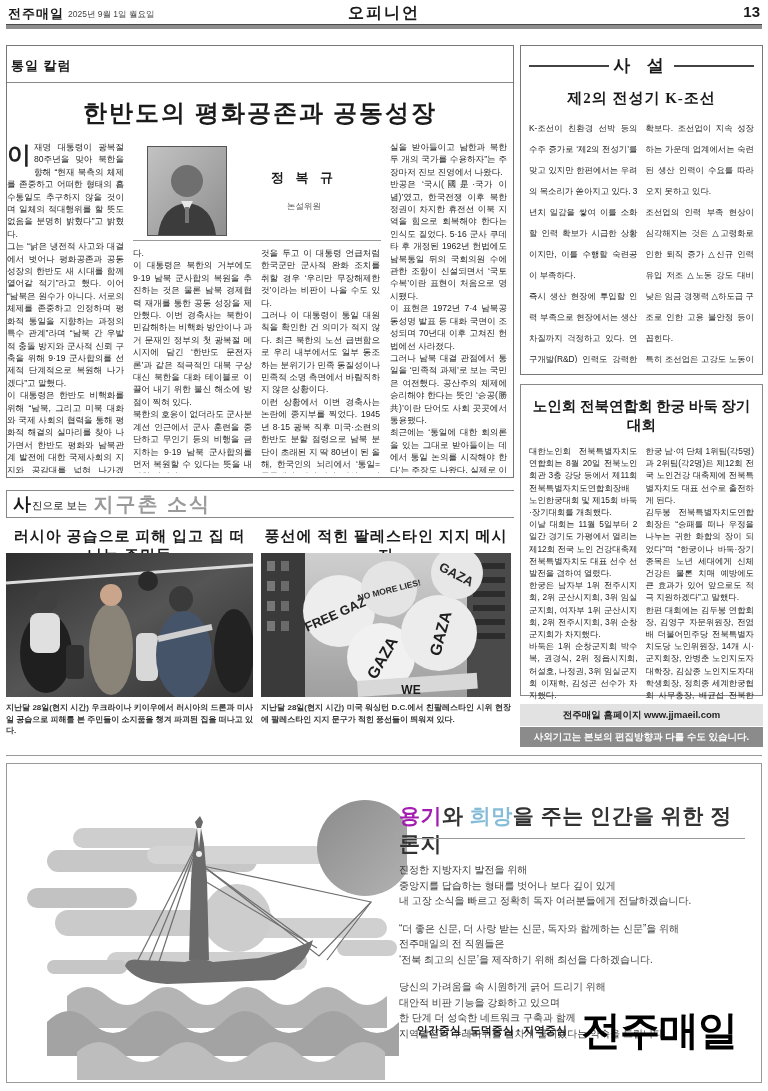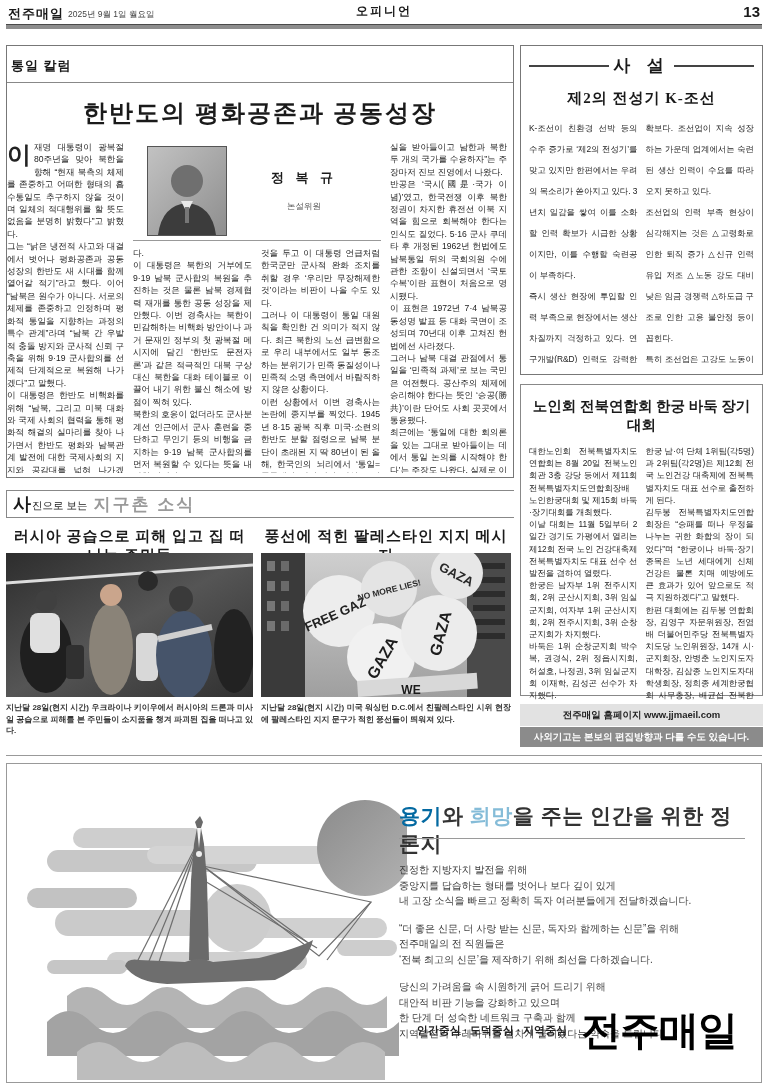--- a/index.html
+++ b/index.html
@@ -4,21 +4,21 @@
 <style>
   * { margin:0; padding:0; box-sizing:border-box; }
   html,body { background:#f2f2f2; }
   body { font-family:"Liberation Sans","DejaVu Sans",sans-serif; color:#1a1a1a; }
   .page { position:relative; width:768px; height:1091px; background:#ffffff; margin:0 auto; overflow:hidden; }
 
   
   .masthead { position:absolute; left:6px; right:6px; top:3px; height:20px; }
   .paper-name { position:absolute; left:2px; top:2px; font-size:13px; font-weight:bold; letter-spacing:1px; }
   .issue-date { position:absolute; left:62px; top:6px; font-size:8.5px; color:#444; }
-  .section-name { position:absolute; left:0; right:0; top:0; text-align:center; font-size:12px; font-weight:bold; letter-spacing:2px; }
+  .section-name { position:absolute; left:0; right:0; top:0; text-align:center; font-size:16px; font-weight:bold; letter-spacing:2px; }
   .page-num { position:absolute; right:2px; top:0; font-size:15px; font-weight:bold; }
   .masthead-rule { position:absolute; left:6px; right:6px; top:24px; height:5px; background:#8d8d8d; border-top:1px solid #4a4a4a; }
 
   
   .article-box { position:absolute; left:6px; top:45px; width:508px; height:433px; border:1px solid #777; padding:6px 0; }
   .kicker-row { border-bottom:1px solid #888; padding:4px 4px 7px 4px; }
   .kicker { font-size:13px; font-weight:bold; letter-spacing:1px; }
   .main-title { text-align:center; font-family:"Liberation Serif","DejaVu Serif",serif; font-size:24px; font-weight:bold; letter-spacing:2px; margin:14px 0 12px 0; }
   .article-body { display:flex; gap:9px; height:332px; overflow:hidden; }
   .ncol { font-size:8.6px; line-height:12.4px; text-align:justify; color:#222; white-space:pre-line; overflow:hidden; }
@@ -30,21 +30,21 @@
   .author-name { font-size:13px; font-weight:bold; letter-spacing:4px; }
   .author-role { font-size:8.5px; color:#555; margin-top:14px; }
   .midcols { display:flex; gap:9px; flex:1; overflow:hidden; }
   .midcols .ncol { width:119px; }
   .dropcap { float:left; font-size:24px; line-height:24px; font-weight:bold; padding:2px 3px 0 0; }
 
   
   .strip { position:absolute; left:6px; top:490px; width:508px; height:28px; border:1px solid #888; border-right:none; display:flex; align-items:center; padding-left:6px; }
   .strip-lead { font-size:18px; font-weight:bold; }
   .strip-mid { font-size:10.5px; font-weight:normal; margin:4px 6px 0 1px; }
-  .strip-rest { font-size:17px; font-weight:bold; color:#9a9a9a; letter-spacing:2px; margin-top:1px; }
+  .strip-rest { font-size:20px; font-weight:bold; color:#9a9a9a; letter-spacing:2px; margin-top:1px; }
 
   .photo-head { position:absolute; top:527px; text-align:center; font-family:"Liberation Serif","DejaVu Serif",serif; font-size:15px; font-weight:bold; letter-spacing:1px; }
   .ph-left { left:6px; width:247px; }
   .ph-right { left:261px; width:250px; }
   .photo { position:absolute; top:553px; height:144px; background:#888; overflow:hidden; }
   .photo svg { display:block; }
   .photo-l { left:6px; width:247px; }
   .photo-r { left:261px; width:250px; }
   .caption { position:absolute; top:702px; font-size:8px; line-height:11.5px; color:#333; text-align:justify;font-weight:bold; }
   .cap-l { left:6px; width:247px; }
@@ -72,21 +72,21 @@
   
   .ad-box { position:absolute; left:6px; top:763px; width:756px; height:320px; border:1px solid #999; overflow:hidden; }
   .ad-art { position:absolute; left:0; bottom:0; width:400px; height:312px; }
   .ad-title { position:absolute; left:392px; top:38px; width:350px; font-size:21px; font-weight:bold; letter-spacing:0.5px; color:#333; }
   .ad-title-rule { position:absolute; left:392px; top:74px; width:346px; height:1px; background:#9a9a9a; }
   .ad-paras { position:absolute; left:392px; top:98px; width:356px; }
   .ad-para { font-size:10px; line-height:15.5px; color:#3c3c3c; white-space:pre-line; margin-bottom:12px; }
   .ad-footer { position:absolute; right:24px; bottom:24px; display:flex; align-items:center; gap:14px; }
   .ad-slogan { font-family:"Liberation Serif","DejaVu Serif",serif; font-size:11px; font-weight:bold; color:#222; }
   .ad-logo { font-size:40px; font-weight:900; letter-spacing:-1px; color:#000; }
-  .gold { color:#0369a1;font-family:Liberation Serif, serif; }
+  .gold { color:#a21caf;font-family:Liberation Serif, serif; }
   .skyblue { color:#85bcd8; }
 </style>
 </head>
 <body>
 
 <div class="page">
 
   <div class="masthead">
     <span class="paper-name">전주매일</span>
     <span class="issue-date">2025년 9월 1일 월요일</span>

